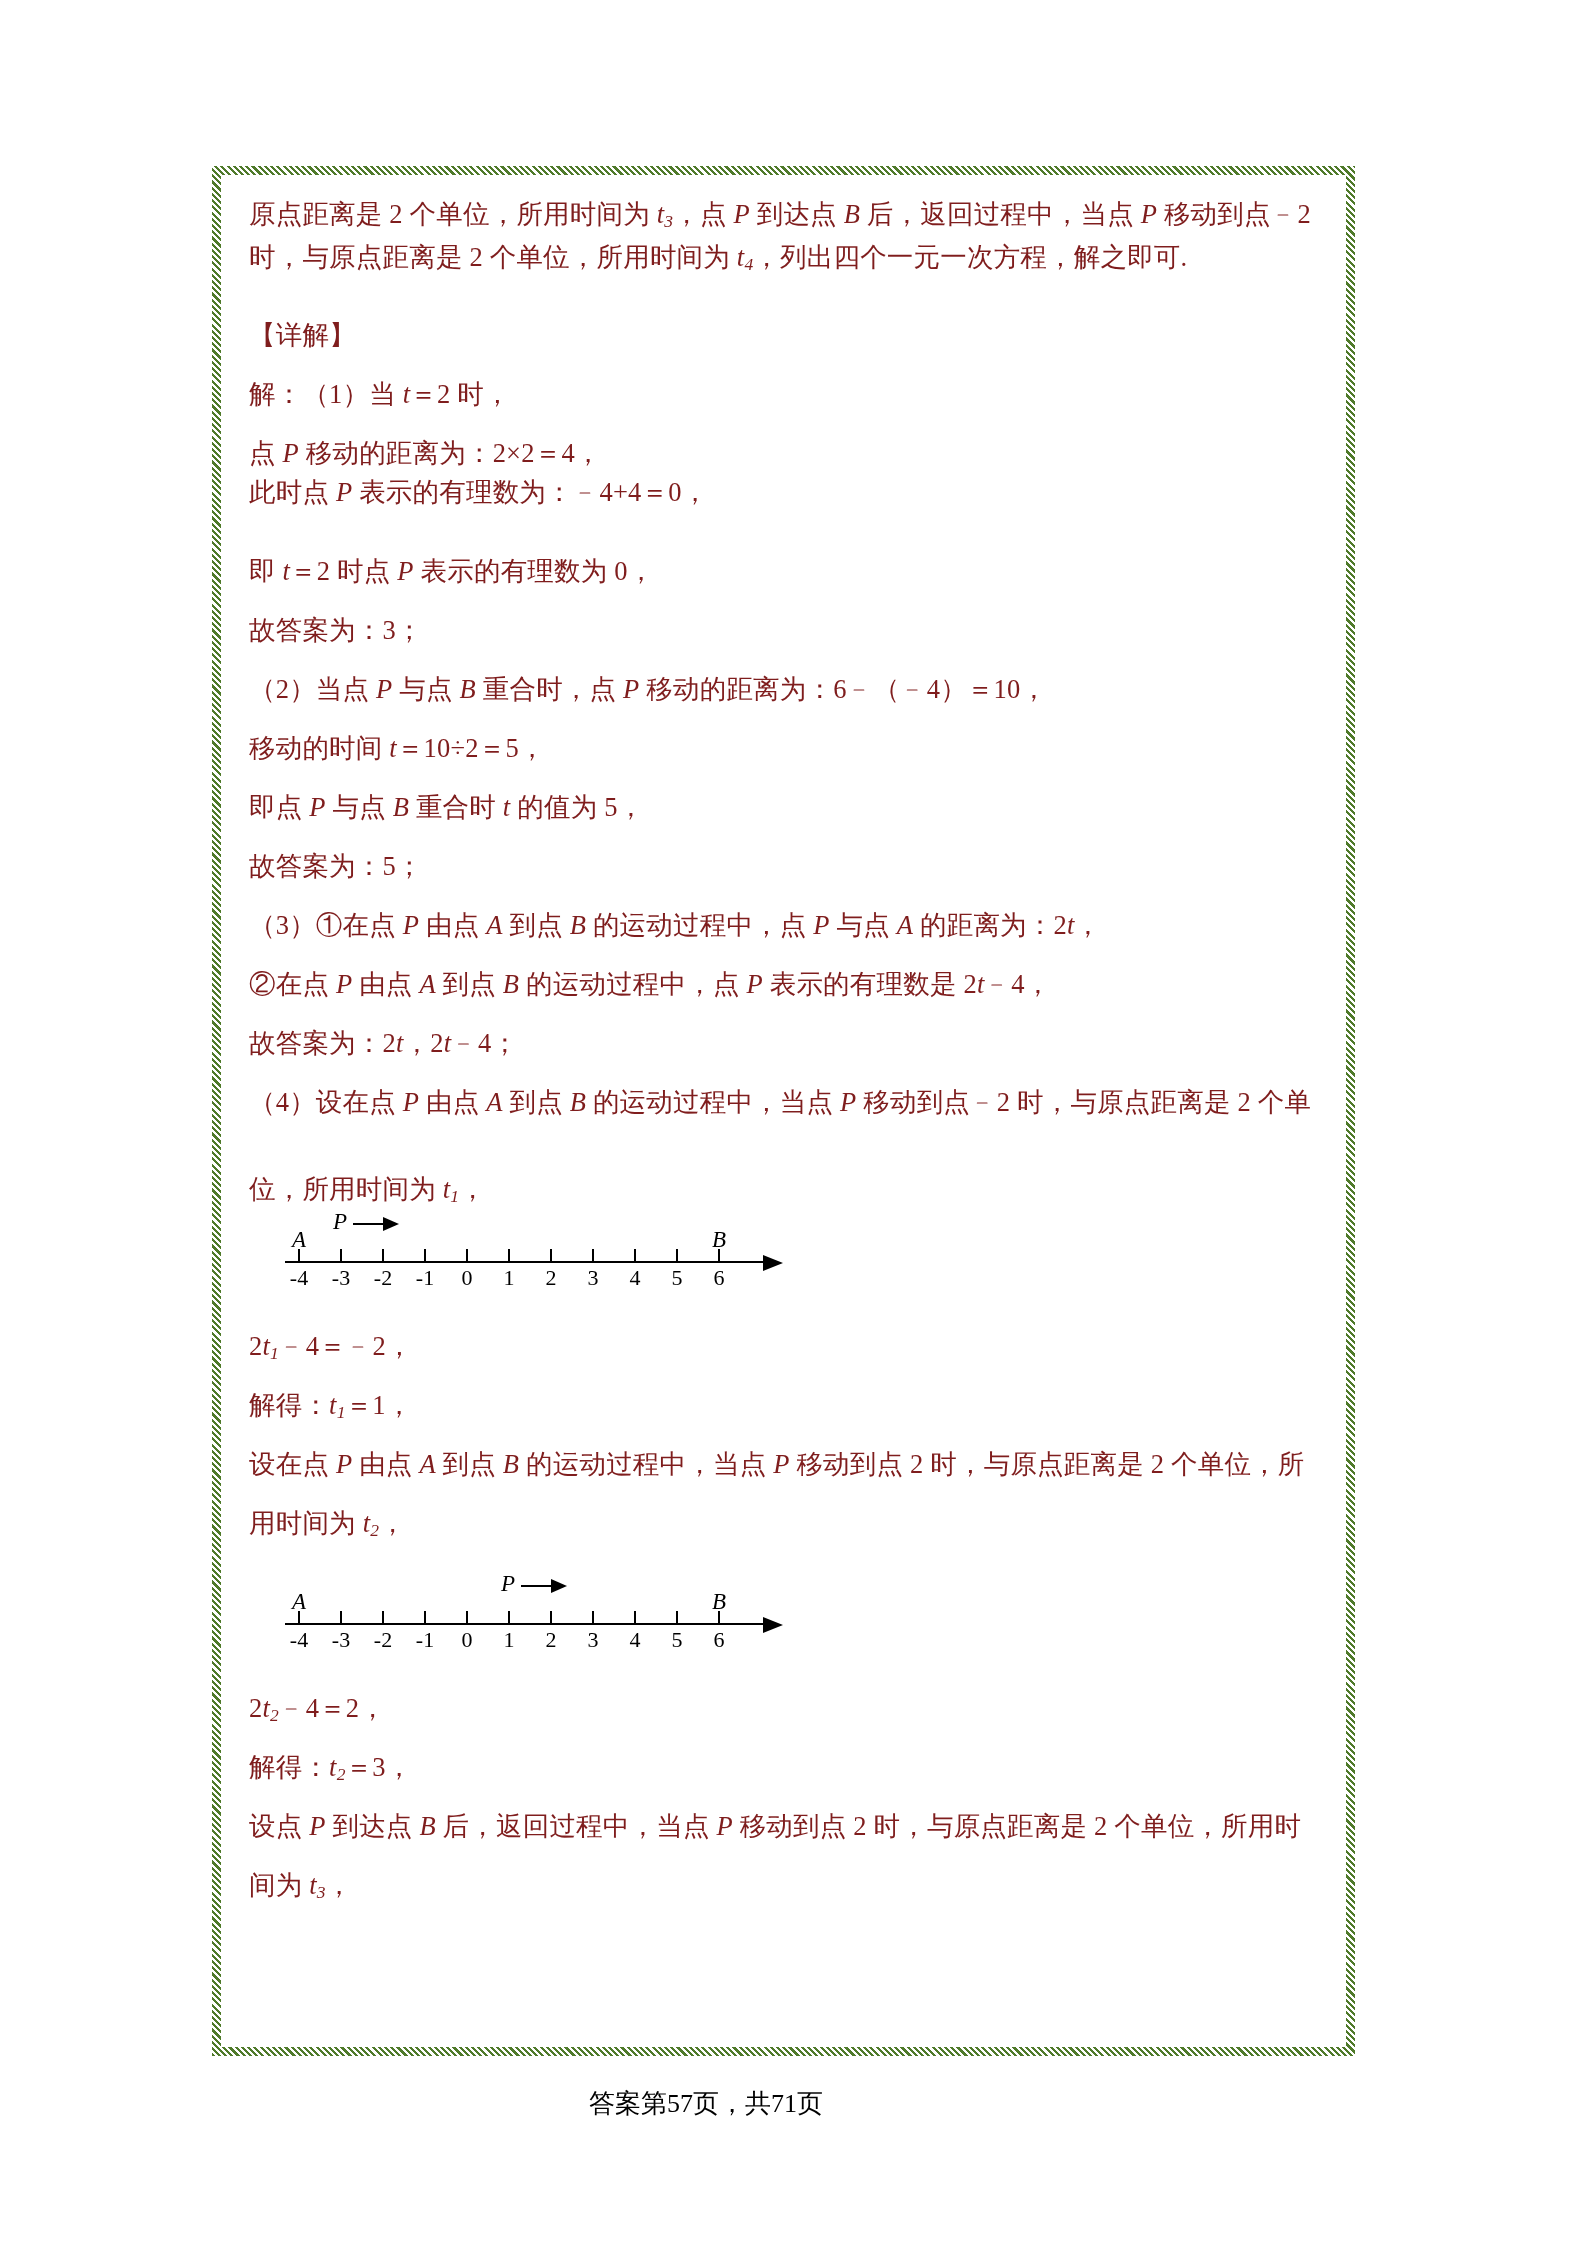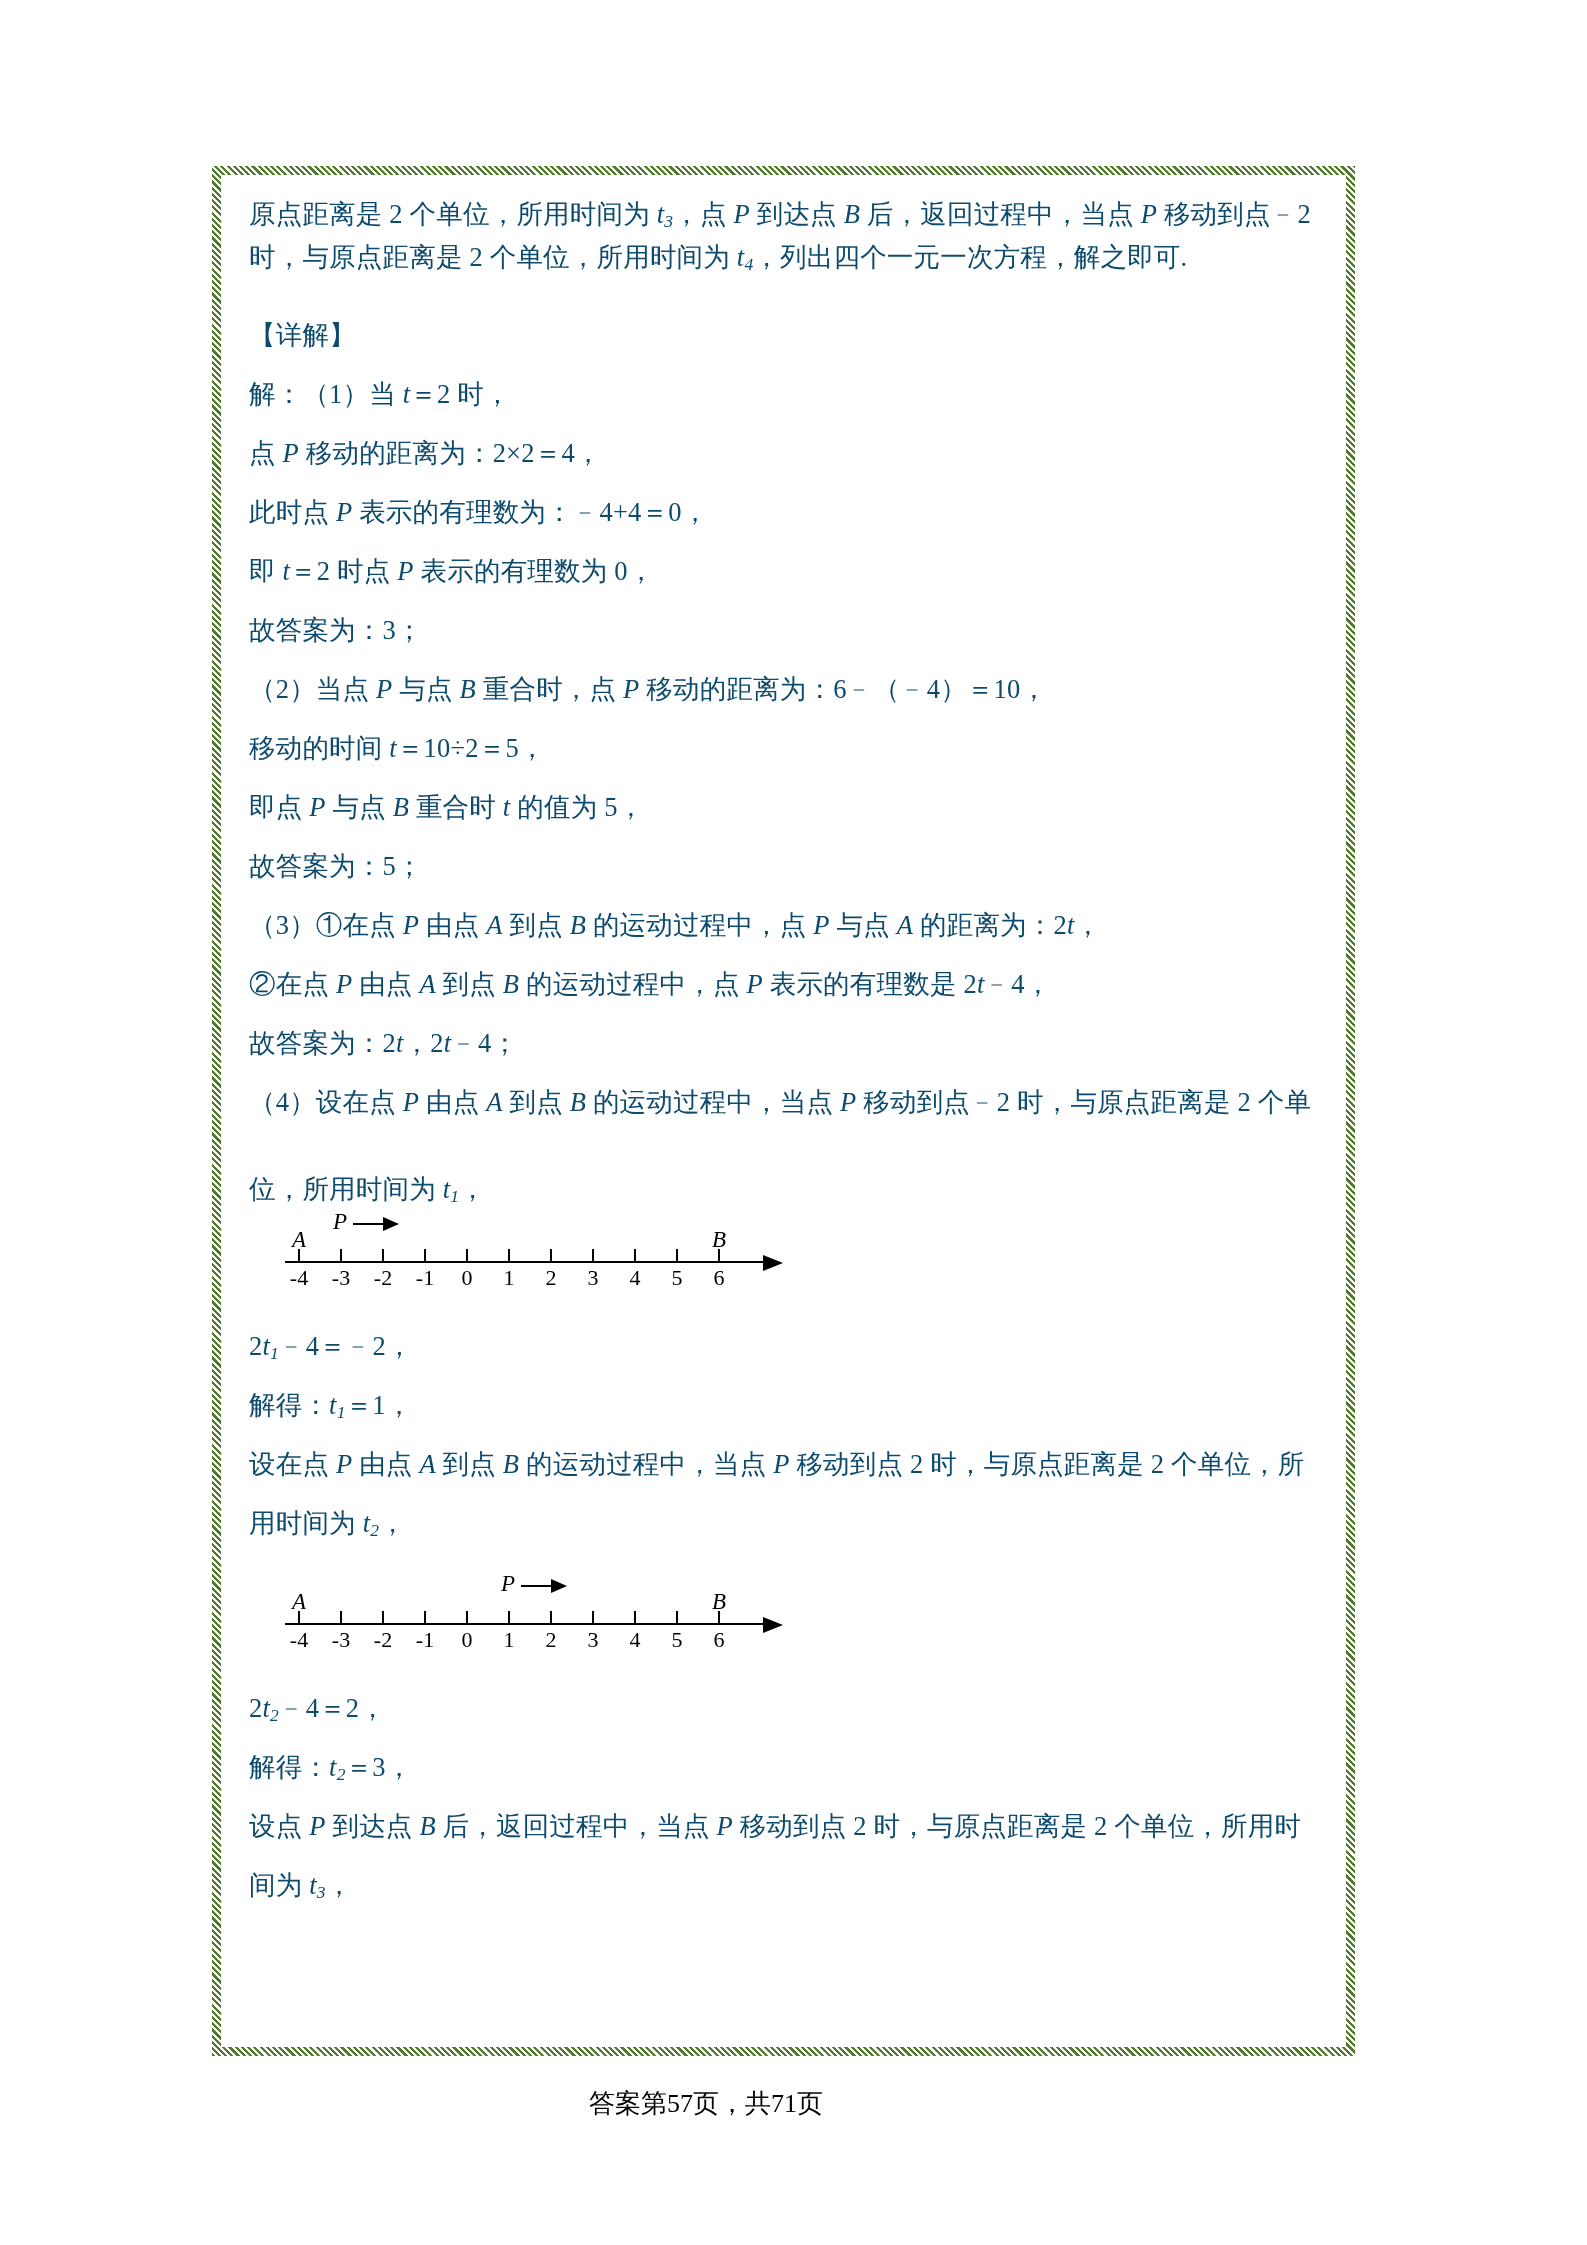--- a/index.html
+++ b/index.html
@@ -46,21 +46,21 @@
     position: absolute;
     left: 28px;
     top: 0px;
     width: 1065px;
     height: 100%;
   }
 
   .line {
     font-size: 26.5px;
     line-height: 1;
-    color: #0c4a6e;
+    color: #7f1d1d;
     letter-spacing: 0.2px;
     white-space: nowrap;
     position: absolute;
     left: 0;
   }
   sub {
     font-size: 0.66em;
     vertical-align: -0.22em;
     font-style: italic;
   }
@@ -155,21 +155,21 @@
 <body>
 
 <div id="page-frame">
   <div id="page-inner">
     <div id="content">
         <div class="line" style="top: 26px;">原点距离是 2 个单位，所用时间为 <i>t</i><sub>3</sub>，点 <i>P</i> 到达点 <i>B</i> 后，返回过程中，当点 <i>P</i> 移动到点﹣2</div>
         <div class="line" style="top: 69px;">时，与原点距离是 2 个单位，所用时间为 <i>t</i><sub>4</sub>，列出四个一元一次方程，解之即可.</div>
         <div class="line" style="top: 147px;">【详解】</div>
         <div class="line" style="top: 206px;">解：（1）当 <i>t</i>＝2 时，</div>
         <div class="line" style="top: 265px;">点 <i>P</i> 移动的距离为：2×2＝4，</div>
-        <div class="line" style="top: 324px;">此时点 <i>P</i> 表示的有理数为：﹣4+4＝0，</div>
+        <div class="line" style="top: 304px;">此时点 <i>P</i> 表示的有理数为：﹣4+4＝0，</div>
         <div class="line" style="top: 383px;">即 <i>t</i>＝2 时点 <i>P</i> 表示的有理数为 0，</div>
         <div class="line" style="top: 442px;">故答案为：3；</div>
         <div class="line" style="top: 501px;">（2）当点 <i>P</i> 与点 <i>B</i> 重合时，点 <i>P</i> 移动的距离为：6﹣（﹣4）＝10，</div>
         <div class="line" style="top: 560px;">移动的时间 <i>t</i>＝10÷2＝5，</div>
         <div class="line" style="top: 619px;">即点 <i>P</i> 与点 <i>B</i> 重合时 <i>t</i> 的值为 5，</div>
         <div class="line" style="top: 678px;">故答案为：5；</div>
         <div class="line" style="top: 737px;">（3）①在点 <i>P</i> 由点 <i>A</i> 到点 <i>B</i> 的运动过程中，点 <i>P</i> 与点 <i>A</i> 的距离为：2<i>t</i>，</div>
         <div class="line" style="top: 796px;">②在点 <i>P</i> 由点 <i>A</i> 到点 <i>B</i> 的运动过程中，点 <i>P</i> 表示的有理数是 2<i>t</i>﹣4，</div>
         <div class="line" style="top: 855px;">故答案为：2<i>t</i>，2<i>t</i>﹣4；</div>
         <div class="line" style="top: 914px;">（4）设在点 <i>P</i> 由点 <i>A</i> 到点 <i>B</i> 的运动过程中，当点 <i>P</i> 移动到点﹣2 时，与原点距离是 2 个单</div>

